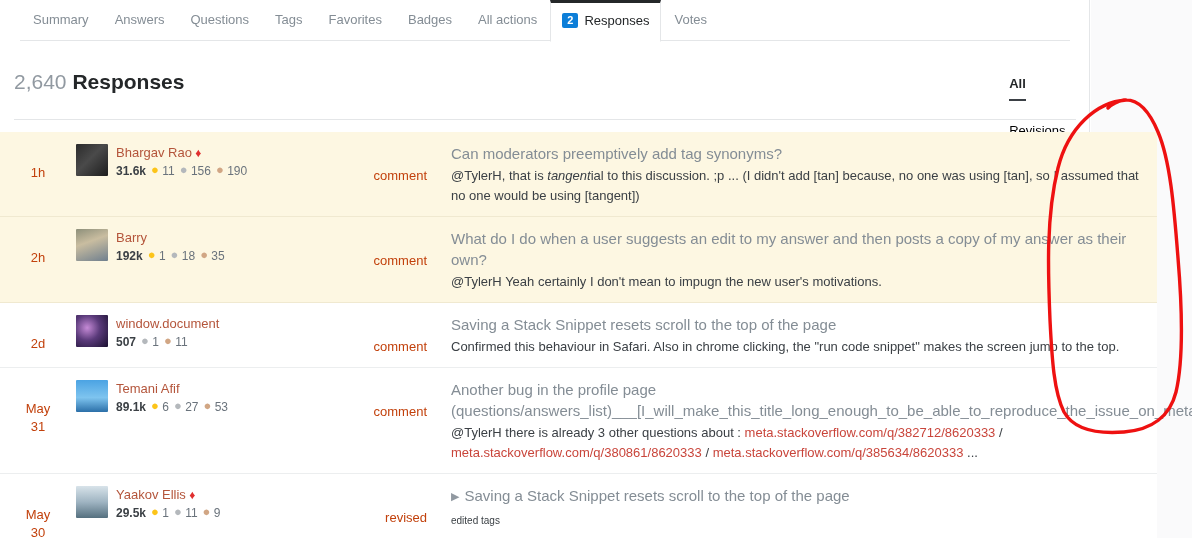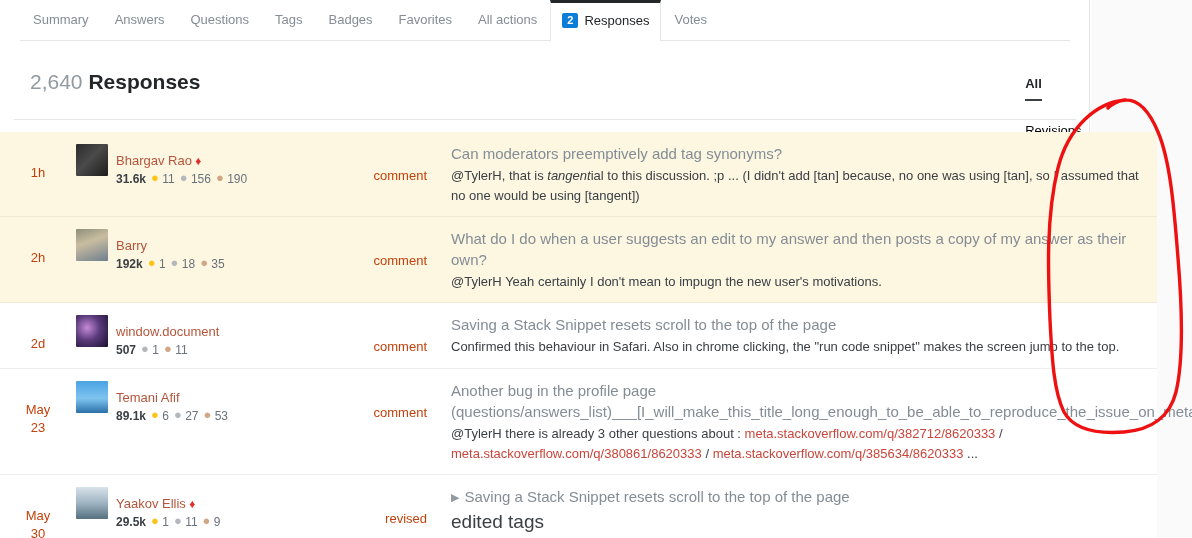--- a/index.html
+++ b/index.html
@@ -74,21 +74,21 @@
     font-size: 11px;
     font-weight: bold;
     line-height: 13px;
     padding: 1px 5px;
     border-radius: 2px;
   }
 
   
   .header {
     position: absolute;
-    left: 16px; top: 41px;
+    left: 0; top: 41px;
     width: 1090px;
     height: 78px;
   }
   .page-title {
     position: absolute;
     left: 14px; top: 28px;
     font-size: 21px;
     color: #242729;
     font-weight: bold;
     line-height: 25px;
@@ -162,21 +162,21 @@
     padding-top: 2px;
   }
   .avatar {
     width: 32px; height: 32px;
     flex: 0 0 32px;
     border-radius: 1px;
     background: #444;
     overflow: hidden;
     position: relative;
   }
-  .uinfo { padding-top: 1px; margin-top: 8px; }
+  .uinfo { padding-top: 1px; }
   .uname {
     font-size: 13px;
     color: #b4553b;
     line-height: 16px;
     cursor: pointer;
     white-space: nowrap;
   }
   .diamond { color: #e02f2f; font-size: 12px; }
   .urep {
     font-size: 12px;
@@ -226,21 +226,21 @@
     line-height: 20px;
     margin-top: 2px;
   }
   .b-excerpt i { font-style: italic; }
   .b-excerpt a, .lnk {
     color: #c9453b;
     text-decoration: none;
     cursor: pointer;
   }
   .b-sub {
-    font-size: 19px;
+    font-size: 10px;
     color: #3b4045;
     line-height: 20px;
     margin-top: 4px;
   }
 
   
   .annot {
     position: absolute;
     left: 0; top: 0;
     width: 1192px; height: 538px;
@@ -253,22 +253,22 @@
 <div id="root">
 
   <div class="gutter-bg"></div>
   <div class="page-col"></div>
 
   <div class="tabbar" id="tabbar">
       <div class="tab"><span>Summary</span></div>
       <div class="tab"><span>Answers</span></div>
       <div class="tab"><span>Questions</span></div>
       <div class="tab"><span>Tags</span></div>
+      <div class="tab"><span>Favorites</span></div>
       <div class="tab"><span>Badges</span></div>
-      <div class="tab"><span>Favorites</span></div>
       <div class="tab"><span>All actions</span></div>
       <div class="tab selected">
         <span class="tab-badge">2</span>
         <span>Responses</span>
       </div>
       <div class="tab"><span>Votes</span></div>
     </div>
 
   <div class="header">
     <div class="page-title">
@@ -332,21 +332,21 @@
         </div>
         <div class="col-action">comment</div>
         <div class="col-body">
           <div class="b-title"><span>Saving a Stack Snippet resets scroll to the top of the page</span></div>
           <div class="b-excerpt"><span>Confirmed this behaviour in Safari. Also in chrome clicking, the "run code snippet" makes the screen jump to the top.</span></div>
         </div>
       </div>
       <div class="row">
         <div class="col-date">
           <div>May</div>
-          <div>23</div>
+          <div>31</div>
         </div>
         <div class="col-user">
           <div class="avatar" style="background: linear-gradient(rgb(75, 163, 227) 0%, rgb(126, 196, 239) 55%, rgb(43, 111, 168) 100%);"></div>
           <div class="uinfo">
             <div class="uname"><span>Temani Afif</span></div>
             <div class="urep"><b>89.1k</b><span class="badgeseg"><span class="dot gold">●</span> <span>6</span></span><span class="badgeseg"><span class="dot silver">●</span> <span>27</span></span><span class="badgeseg"><span class="dot bronze">●</span> <span>53</span></span></div>
           </div>
         </div>
         <div class="col-action">comment</div>
         <div class="col-body">

